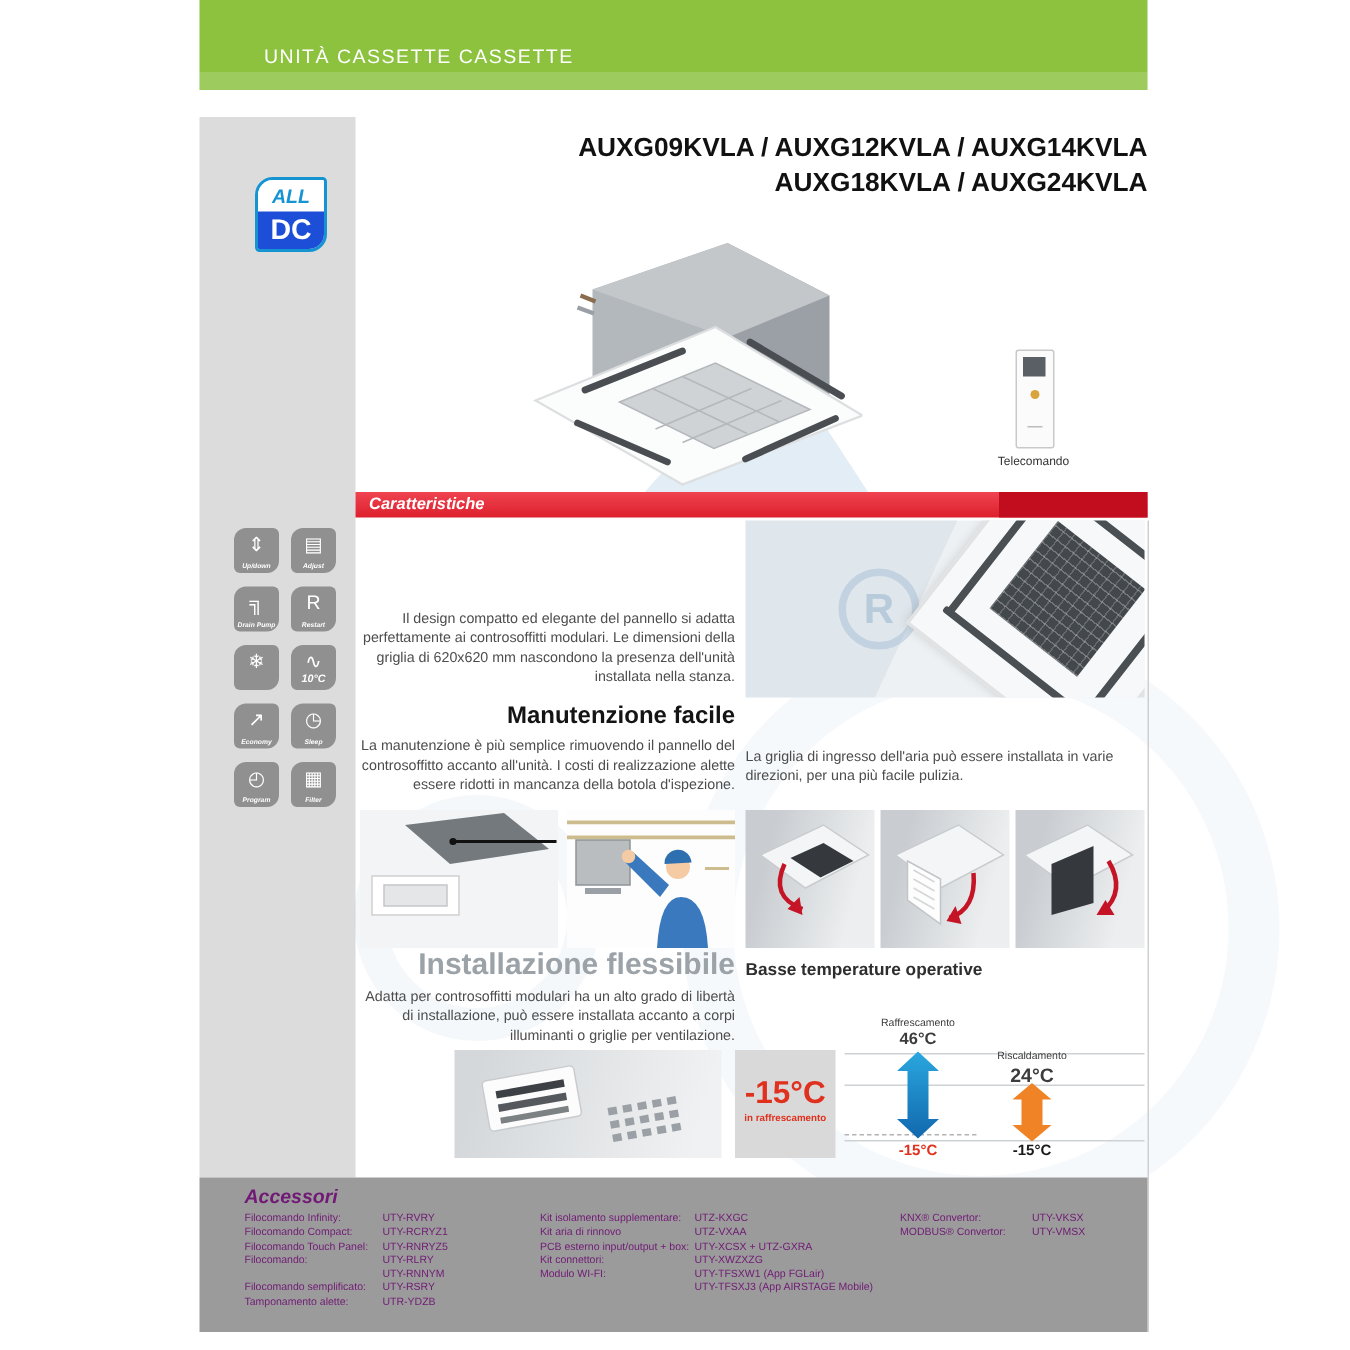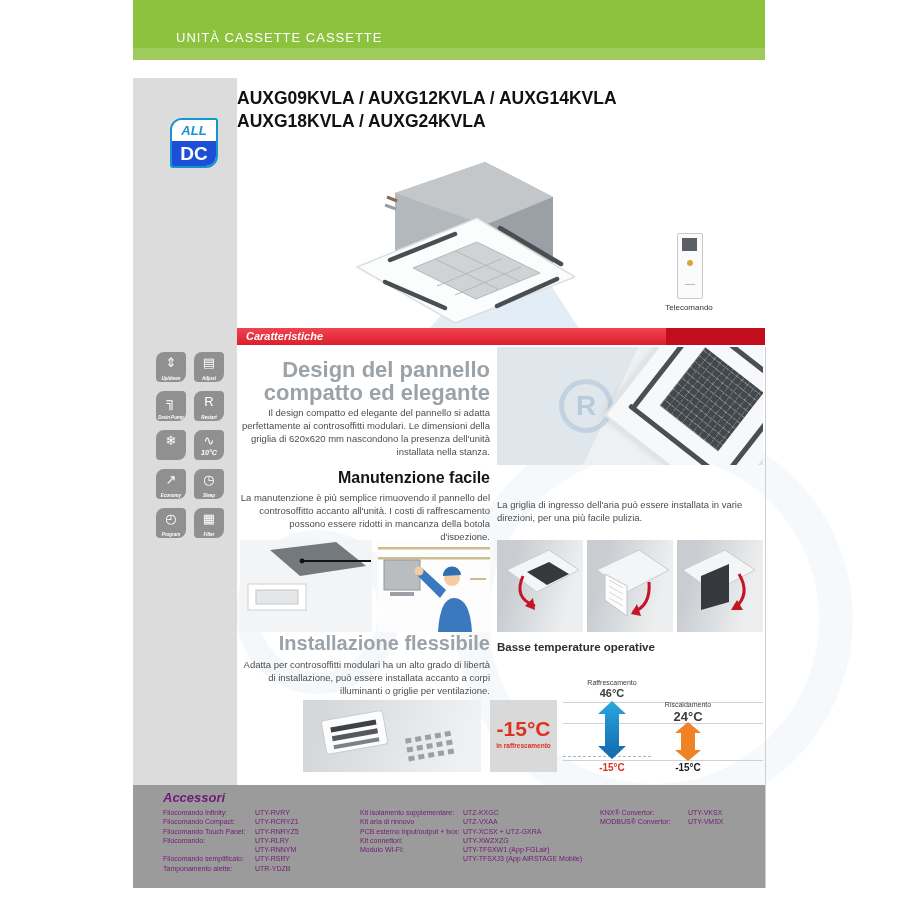--- a/index.html
+++ b/index.html
@@ -14,21 +14,21 @@
 
   
   #side-strip{left:133px;top:78px;width:104px;height:707px;background:#dcdcdc;}
 
   
   #alldc{left:170px;top:118px;width:44px;height:46px;border:2px solid #1495d2;border-radius:12px 3px 12px 3px;background:#fff;overflow:hidden;}
   #alldc .top{height:21px;display:flex;align-items:center;justify-content:center;color:#1495d2;font-weight:bold;font-style:italic;font-size:13px;background:#fff;}
   #alldc .bot{height:25px;display:flex;align-items:center;justify-content:center;color:#fff;font-weight:bold;font-size:19px;background:#1d4ed8;}
 
   
-  .model-line{left:237px;width:528px;text-align:left;font-weight:bold;color:#111;font-size:17.5px;}
+  .model-line{left:237px;width:528px;text-align:right;font-weight:bold;color:#111;font-size:17.5px;}
   #models1{top:88px;} #models2{top:111px;}
 
   
   .beam{left:428px;top:232px;width:152px;height:98px;background:rgba(140,185,215,.25);
         clip-path:polygon(58% 0,0 100%,100% 100%);}
   .drop1{left:455px;top:420px;width:330px;height:330px;border-radius:50%;border:34px solid rgba(165,198,224,.10);}
   .drop2{left:236px;top:530px;width:120px;height:120px;border-radius:50%;border:22px solid rgba(165,198,224,.12);}
 
   
   #unit{left:335px;top:155px;width:240px;height:170px;}
@@ -204,35 +204,34 @@
     <div class="ficon">
         <div class="glyph">◴</div>
         <div class="lbl">Program</div>
       </div>
     <div class="ficon">
         <div class="glyph">▦</div>
         <div class="lbl">Filter</div>
       </div>
   </div>
 
-  <div class="abs sec-col sec-h" id="h-design">Design del pannello compatto ed elegante</div>
   <div class="abs sec-col sec-b" id="b-design">Il design compatto ed elegante del pannello si adatta perfettamente ai controsoffitti modulari. Le dimensioni della griglia di 620x620 mm nascondono la presenza dell'unità installata nella stanza.</div>
   <div class="abs" id="img-design">
     <div class="rmark">R</div>
     <div class="panel">
       <div class="grille"></div>
       <div class="slot" style="left:12px;top:16px;width:122px;height:5px;"></div>
       <div class="slot" style="left:12px;top:126px;width:122px;height:5px;"></div>
       <div class="slot" style="left:14px;top:18px;width:5px;height:112px;"></div>
       <div class="slot" style="left:128px;top:18px;width:5px;height:112px;"></div>
     </div>
   </div>
 
   <div class="abs sec-col sec-h dark" id="h-maint">Manutenzione facile</div>
-  <div class="abs sec-col sec-b" id="b-maint">La manutenzione è più semplice rimuovendo il pannello del controsoffitto accanto all'unità. I costi di raffrescamento possono essere ridotti in mancanza della botola d'ispezione.</div>
+  <div class="abs sec-col sec-b" id="b-maint">La manutenzione è più semplice rimuovendo il pannello del controsoffitto accanto all'unità. I costi di realizzazione alette essere ridotti in mancanza della botola d'ispezione.</div>
   <div class="abs" id="note-maint">La griglia di ingresso dell'aria può essere installata in varie direzioni, per una più facile pulizia.</div>
 
   <div class="abs mimg" id="img-m1">
     <svg width="132" height="92" viewBox="0 0 132 92">
       <polygon points="30,10 96,2 126,26 60,36" fill="#74797d"></polygon>
       <rect x="8" y="44" width="58" height="26" fill="#ffffff" stroke="#cfcfcf"></rect>
       <rect x="16" y="50" width="42" height="14" fill="#e4e6e8" stroke="#c4c6c8"></rect>
       <circle cx="62" cy="21" r="2.4" fill="#111"></circle>
       <line x1="62" y1="21" x2="131" y2="21" stroke="#111" stroke-width="2"></line>
     </svg>

